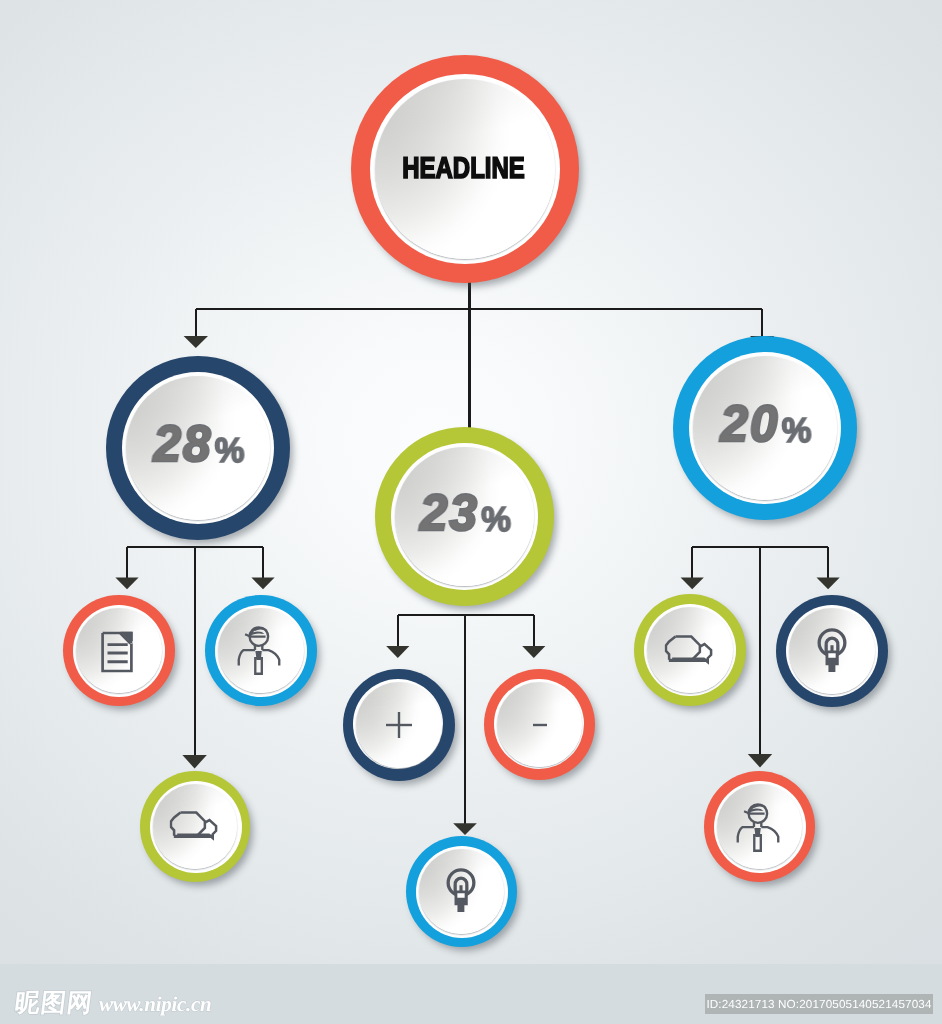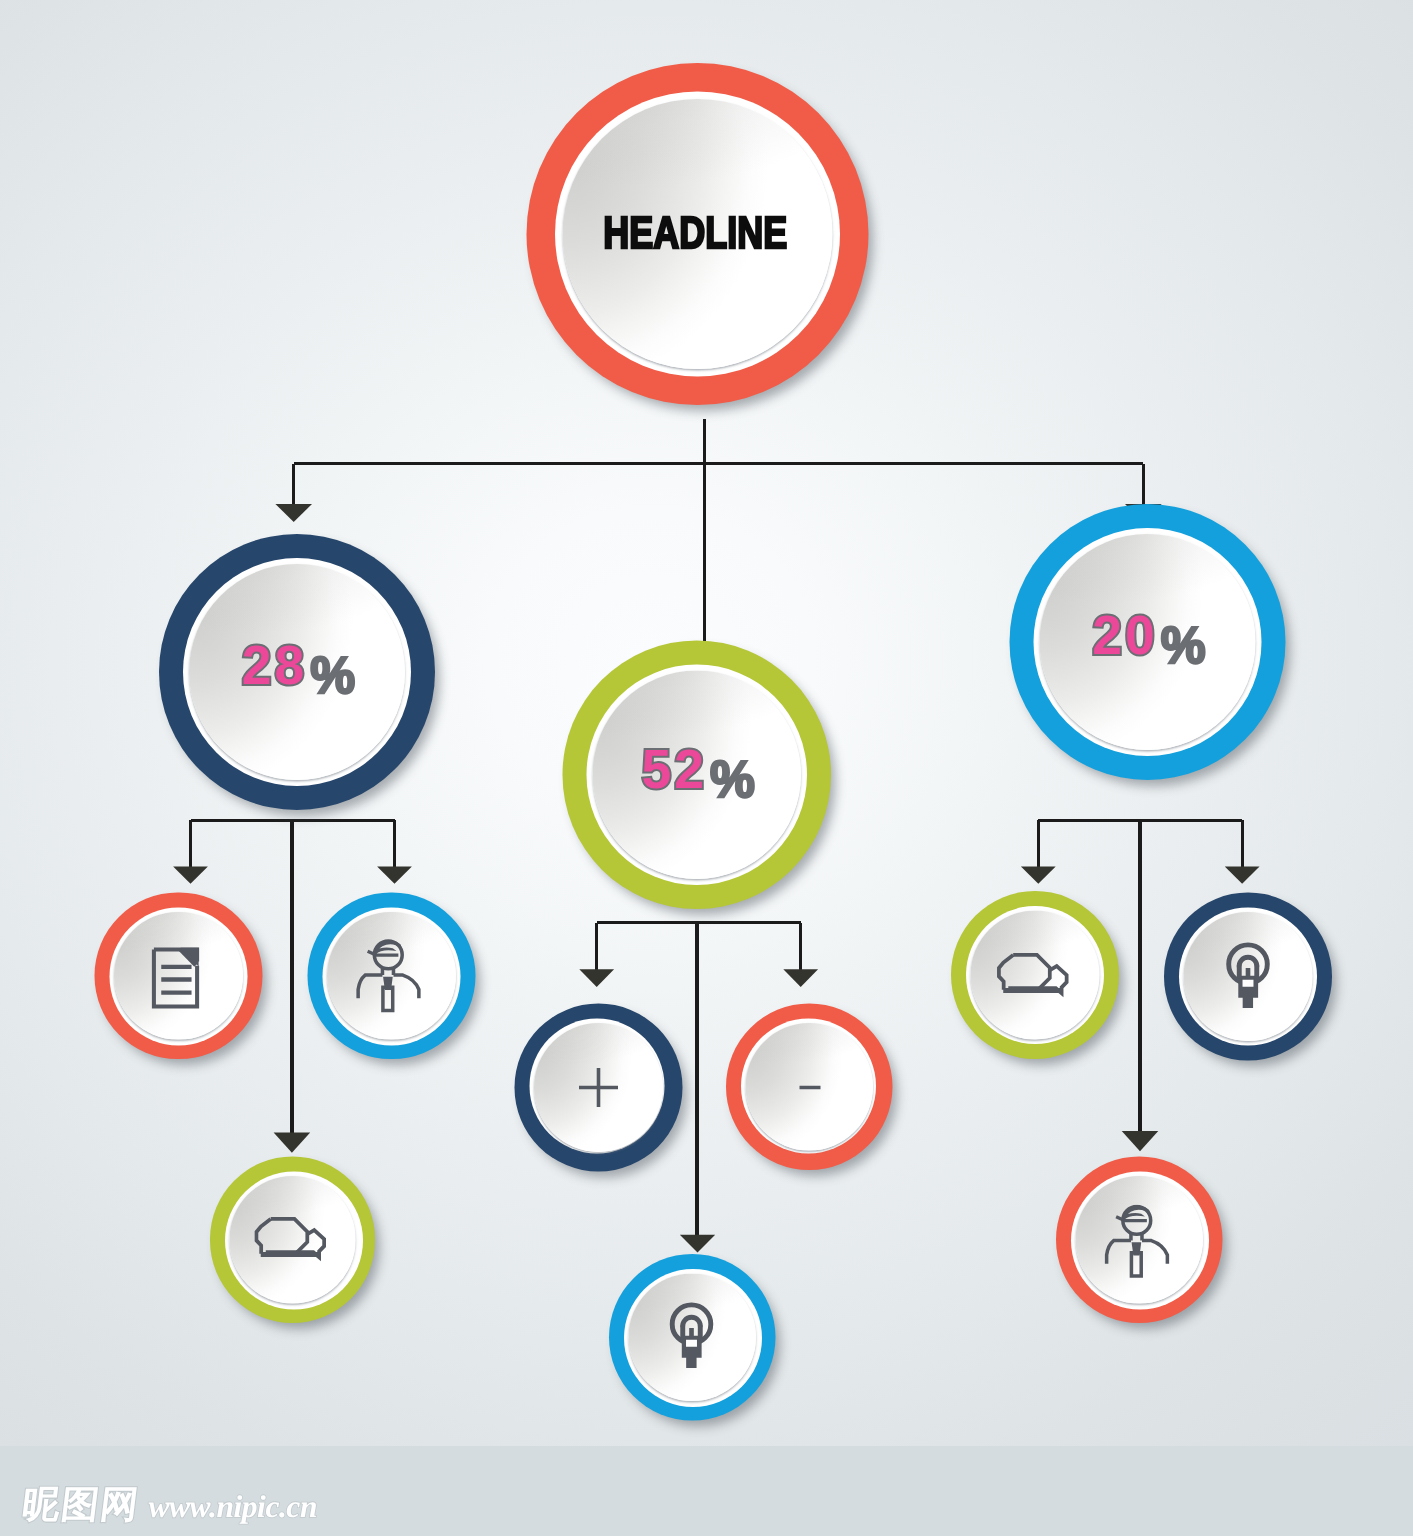--- a/index.html
+++ b/index.html
@@ -43,23 +43,23 @@
      -webkit-text-stroke:1.1px #c2cace;paint-order:stroke fill;}
   #wm-id{position:absolute;left:705px;top:34px;width:228px;height:20px;background:#afb4b5;
      display:flex;align-items:center;justify-content:center;}
   #wm-id span{font-family:"Liberation Sans",sans-serif;font-size:11.7px;color:#ffffff;
      letter-spacing:0.12px;white-space:nowrap;}
 
   .headline-txt{font-size:30px;font-weight:bold;color:#0d0d0d;letter-spacing:0px;
      font-family:"Liberation Sans",sans-serif;display:inline-block;
      -webkit-text-stroke:1.7px #0d0d0d;paint-order:stroke fill;
      transform:scaleX(0.80) translateX(-1.5px);transform-origin:center;white-space:nowrap;}
-  .pct{font-size:36px;font-weight:bold;color:#ec4899;letter-spacing:2.0px;line-height:1;
+  .pct{font-size:50px;font-weight:bold;color:#737373;letter-spacing:2.0px;line-height:1;
        display:inline-block;transform:scaleY(1.02);transform-origin:center;
-       -webkit-text-stroke:2.6px #6b6e73;paint-order:stroke fill;}
+       -webkit-text-stroke:2.6px #6b6e73;paint-order:stroke fill;font-style:italic;}
   .pctsym{font-size:34px;font-weight:bold;color:#6b6e73;line-height:1;
           display:inline-block;position:relative;top:7px;left:2px;transform:scaleY(1.02);
           -webkit-text-stroke:1.7px #6b6e73;paint-order:stroke fill;}
   .ico{display:block;}
 
 
 </style>
 </head>
 <body>
 
@@ -97,21 +97,21 @@
       <polygon points="680.6,577.6 703.8,577.6 692.2,589.2"></polygon>
       <polygon points="816.5,577.6 839.7,577.6 828.1,589.2"></polygon>
       <polygon points="182.4,755.0 206.8,755.0 194.6,768.5"></polygon>
       <polygon points="453.2,823.2 476.8,823.2 465.0,835.0"></polygon>
       <polygon points="747.8,754.0 772.2,754.0 760.0,767.5"></polygon>
     </g>
   </svg>
 
   <div id="nodes">
 
-    <div class="node" style="left:351px;top:42px;width:228px;height:228px;text-align:right;">
+    <div class="node" style="left:351px;top:55px;width:228px;height:228px;text-align:right;">
       <div class="ring" style="inset:0;background:#f05c48;"></div>
       <div class="innerwrap" style="left:19px;top:19px;width:190px;height:190px;"></div>
       <div class="inner" style="left:24px;top:24px;width:180px;height:180px;"></div>
       <div class="num">
         <span class="headline-txt">HEADLINE</span>
       </div>
     </div>
 
     <div class="node" style="left:106px;top:356px;width:184px;height:184px;">
       <div class="ring" style="inset:0;background:#27466b;"></div>
@@ -121,21 +121,21 @@
         <span class="pct">28</span>
           <span class="pctsym">%</span>
       </div>
     </div>
 
     <div class="node" style="left:375px;top:427px;width:179px;height:179px;">
       <div class="ring" style="inset:0;background:#b5c636;"></div>
       <div class="innerwrap" style="left:16px;top:16px;width:147px;height:147px;"></div>
       <div class="inner" style="left:20px;top:20px;width:139px;height:139px;"></div>
       <div class="num num-up">
-        <span class="pct">52</span>
+        <span class="pct">23</span>
           <span class="pctsym">%</span>
       </div>
     </div>
 
     <div class="node" style="left:672.7px;top:336px;width:184px;height:184px;">
       <div class="ring" style="inset:0;background:#14a0dc;"></div>
       <div class="innerwrap" style="left:16px;top:16px;width:152px;height:152px;"></div>
       <div class="inner" style="left:20px;top:20px;width:144px;height:144px;"></div>
       <div class="num num-up">
         <span class="pct">20</span>
@@ -284,14 +284,17 @@
       </g>
     </svg>
     </div>
   </div>
 
   <div id="footer">
     <div id="wm-logo">
       <span id="wm-cn">昵图网</span>
       <span id="wm-url">www.nipic.cn</span>
     </div>
+    <div id="wm-id">
+      <span>ID:24321713 NO:20170505140521457034</span>
+    </div>
   </div>
 </div>
 
 </body></html>

